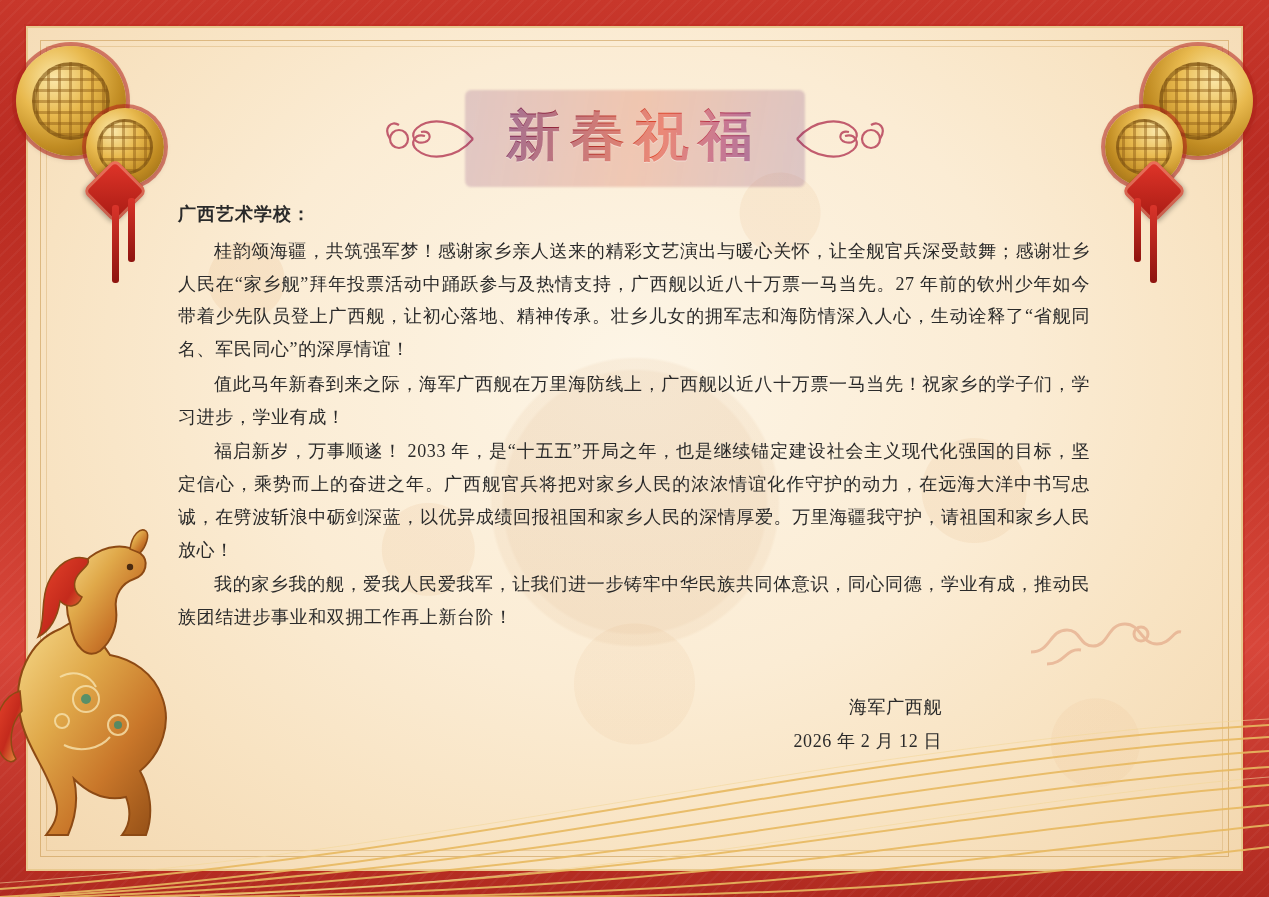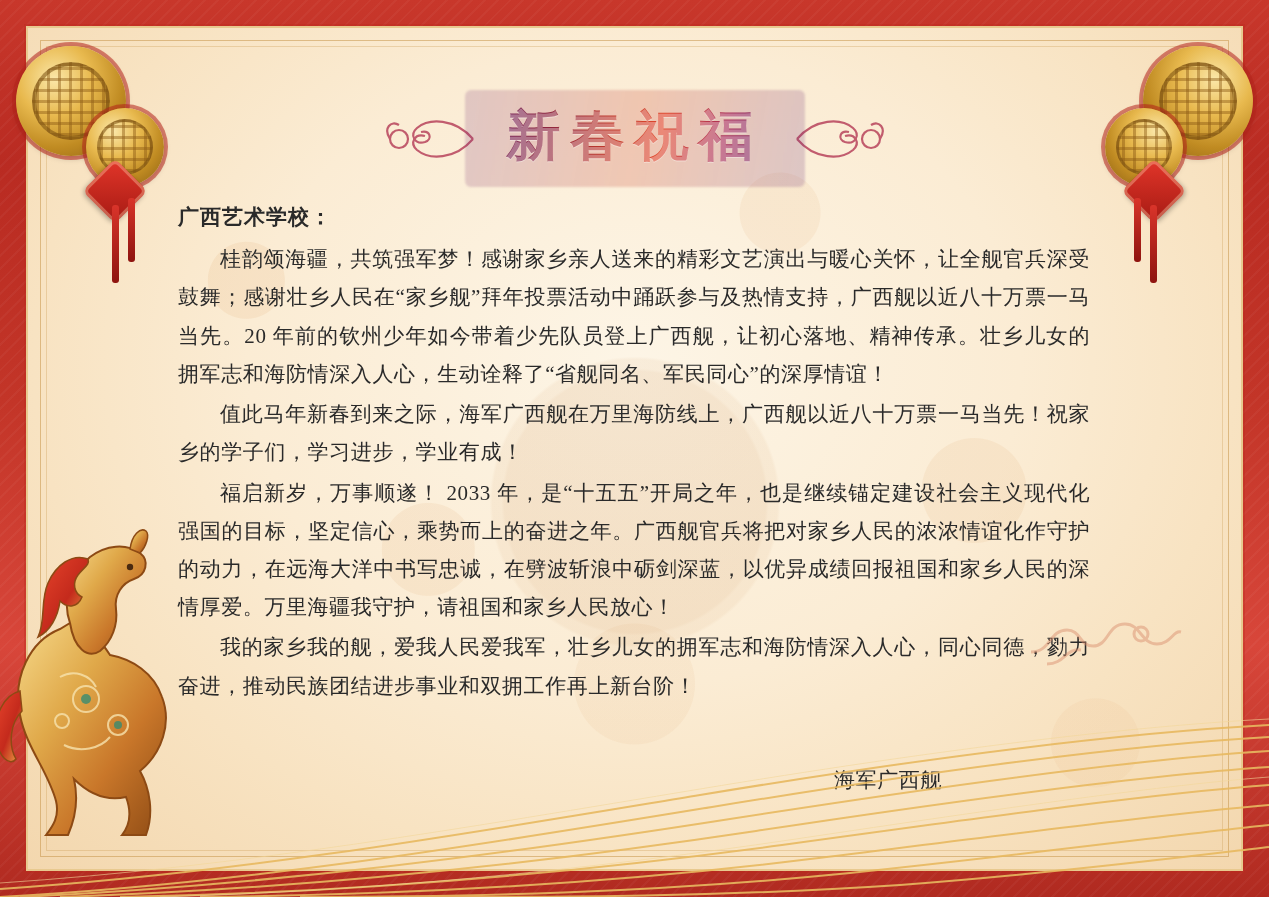--- a/index.html
+++ b/index.html
@@ -180,21 +180,21 @@
     filter: blur(1px);
   }
 
   
   .letter {
     position: absolute;
     left: 178px;
     top: 198px;
     width: 912px;
     color: #2a2a2a;
-    font-size: 21px;
+    font-size: 18px;
     line-height: 1.82;
     letter-spacing: 0.6px;
     text-align: justify;
   }
   .salutation {
     font-weight: 700;
     margin-bottom: 4px;
     letter-spacing: 1px;
   }
   .para {
@@ -282,27 +282,28 @@
           <path d="M88 27 C70 48, 44 48, 32 38 C24 31, 30 21, 40 24"></path>
           <circle cx="14" cy="27" r="9"></circle>
           <path d="M5 27 C-2 16, 6 8, 14 13"></path>
         </g>
       </svg>
     </div>
   </div>
 
   <div class="letter">
     <div class="salutation">广西艺术学校：</div>
-    <p class="para">桂韵颂海疆，共筑强军梦！感谢家乡亲人送来的精彩文艺演出与暖心关怀，让全舰官兵深受鼓舞；感谢壮乡人民在“家乡舰”拜年投票活动中踊跃参与及热情支持，广西舰以近八十万票一马当先。20 年前的钦州少年如今带着少先队员登上广西舰，让初心落地、精神传承。壮乡儿女的拥军志和海防情深入人心，生动诠释了“省舰同名、军民同心”的深厚情谊！</p>
+    <p class="para">桂韵颂海疆，共筑强军梦！感谢家乡亲人送来的精彩文艺演出与暖心关怀，让全舰官兵深受鼓舞；感谢壮乡人民在“家乡舰”拜年投票活动中踊跃参与及热情支持，广西舰以近八十万票一马当先。27 年前的钦州少年如今带着少先队员登上广西舰，让初心落地、精神传承。壮乡儿女的拥军志和海防情深入人心，生动诠释了“省舰同名、军民同心”的深厚情谊！</p>
     <p class="para">值此马年新春到来之际，海军广西舰在万里海防线上，广西舰以近八十万票一马当先！祝家乡的学子们，学习进步，学业有成！</p>
     <p class="para">福启新岁，万事顺遂！ 2033 年，是“十五五”开局之年，也是继续锚定建设社会主义现代化强国的目标，坚定信心，乘势而上的奋进之年。广西舰官兵将把对家乡人民的浓浓情谊化作守护的动力，在远海大洋中书写忠诚，在劈波斩浪中砺剑深蓝，以优异成绩回报祖国和家乡人民的深情厚爱。万里海疆我守护，请祖国和家乡人民放心！</p>
-    <p class="para">我的家乡我的舰，爱我人民爱我军，壮乡儿女的拥军志和海防情深入人心，同心同德，勠力奋进，推动民族团结进步事业和双拥工作再上新台阶！</p>
+    <p class="para">我的家乡我的舰，爱我人民爱我军，让我们进一步铸牢中华民族共同体意识，同心同德，学业有成，推动民族团结进步事业和双拥工作再上新台阶！</p>
 
     <div class="signature">
       <span class="sign-line">海军广西舰</span>
+      <span class="sign-line">2026 年 2 月 12 日</span>
     </div>
   </div>
 
   <svg class="cloud" viewBox="0 0 170 70">
     <g fill="none" stroke="#d98a6a" stroke-width="3">
       <path d="M10 52 C30 52, 28 30, 46 30 C60 30, 58 46, 72 46 C88 46, 86 24, 104 24 C120 24, 120 44, 136 44 C150 44, 152 30, 160 32"></path>
       <path d="M26 64 C44 64, 44 48, 60 50"></path>
       <circle cx="120" cy="34" r="7"></circle>
     </g>
   </svg>

